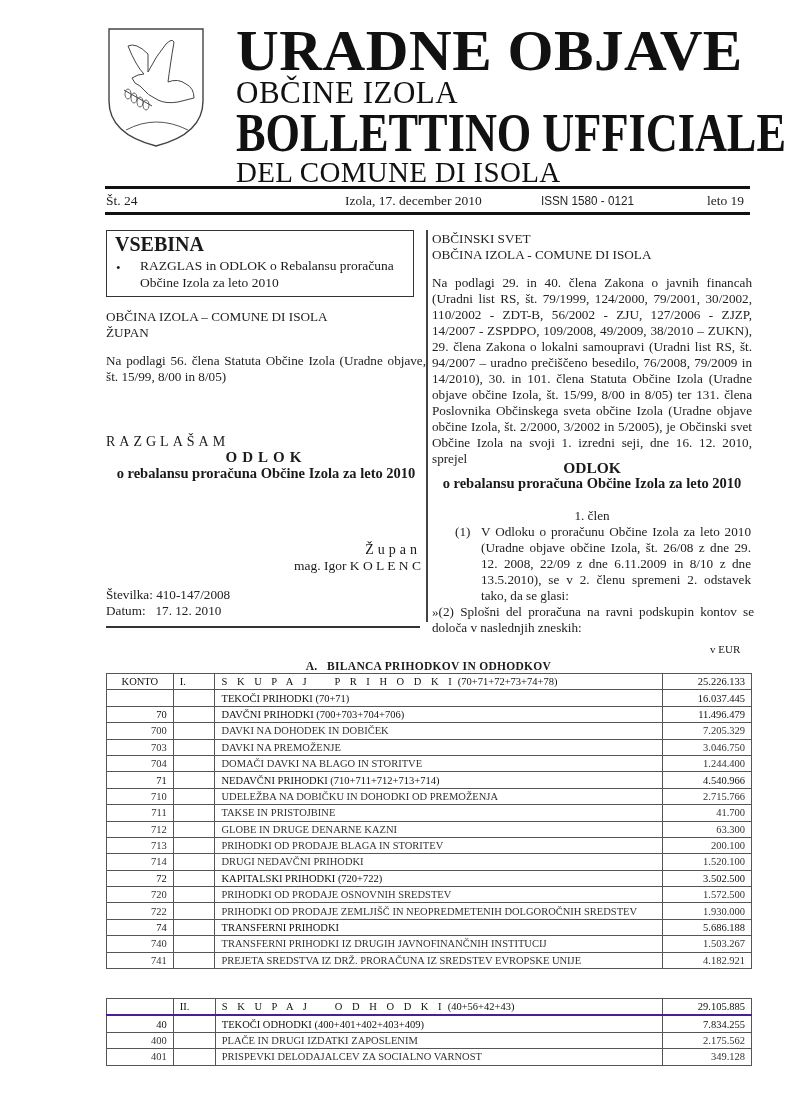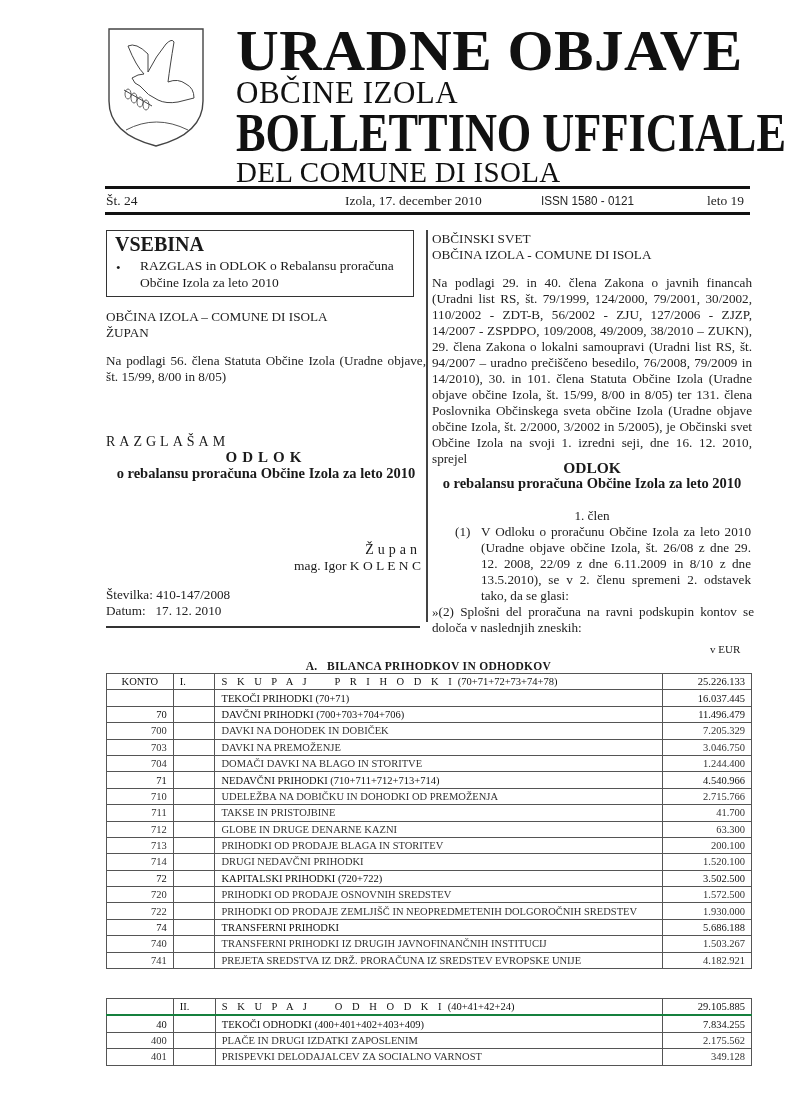--- a/index.html
+++ b/index.html
@@ -65,21 +65,21 @@
   table.bt col.c3 { width: 448px; }
   table.bt col.c4 { width: 89px; }
   td.konto { text-align: right; padding-right: 8px; }
   td.roman { text-align: left; font-weight: bold; color: #111; }
   td.desc { text-align: left; transform-origin: left; }
   td.amount { text-align: right; }
   tr.bold td { font-weight: normal; color: #111; }
   tr.bold td.desc { font-family: "Liberation Serif", serif; }
   .spaced { letter-spacing: 3.5px; }
   .hdr { font-weight: bold; color: #111; text-align: center !important; padding: 0 !important; }
-  tr.thick-top td { border-top: 2px solid #15803d; }
+  tr.thick-top td { border-top: 2px solid #4c1d95; }
 </style>
 </head>
 <body>
 
 <svg id="logo" class="abs" viewBox="0 0 100 122">
   <path d="M3 3 H97 V75 Q97 108 50 120 Q3 108 3 75 Z" fill="#fff" stroke="#444" stroke-width="1.4"></path>
   <path d="M20 104 Q50 88 82 104" fill="none" stroke="#555" stroke-width="1"></path>
   <path d="M22 20 Q30 16 42 28 L42 46 Q50 30 60 18 Q66 12 68 16 Q64 40 62 56 Q72 52 80 58 Q88 62 88 72 Q80 74 72 76 Q60 78 52 74 Q42 70 34 60 Q28 58 26 52 Q32 48 38 48 Q30 40 22 20 Z" fill="none" stroke="#444" stroke-width="1"></path>
   <path d="M18 64 Q32 72 46 80" fill="none" stroke="#444" stroke-width="1"></path>
   <ellipse cx="22" cy="68" rx="3" ry="5" fill="none" stroke="#444" stroke-width="0.8"></ellipse>
@@ -259,21 +259,21 @@
   <colgroup>
       <col class="c1">
       <col class="c2">
       <col class="c3">
       <col class="c4">
     </colgroup>
   <tbody id="tbodyB">
     <tr class="bold">
       <td class="konto"></td>
       <td class="roman">II.</td>
-      <td class="desc"><span class="spaced" style="white-space:pre">S K U P A J    O D H O D K I</span> <span>(40+41+42+24)</span></td>
+      <td class="desc"><span class="spaced" style="white-space:pre">S K U P A J    O D H O D K I</span> <span>(40+56+42+43)</span></td>
       <td class="amount">29.105.885</td>
     </tr>
   <tr class="bold thick-top">
         <td class="konto">40</td>
         <td class="roman"></td>
         <td class="desc">TEKOČI ODHODKI (400+401+402+403+409)</td>
         <td class="amount">7.834.255</td>
       </tr>
       <tr>
         <td class="konto">400</td>

